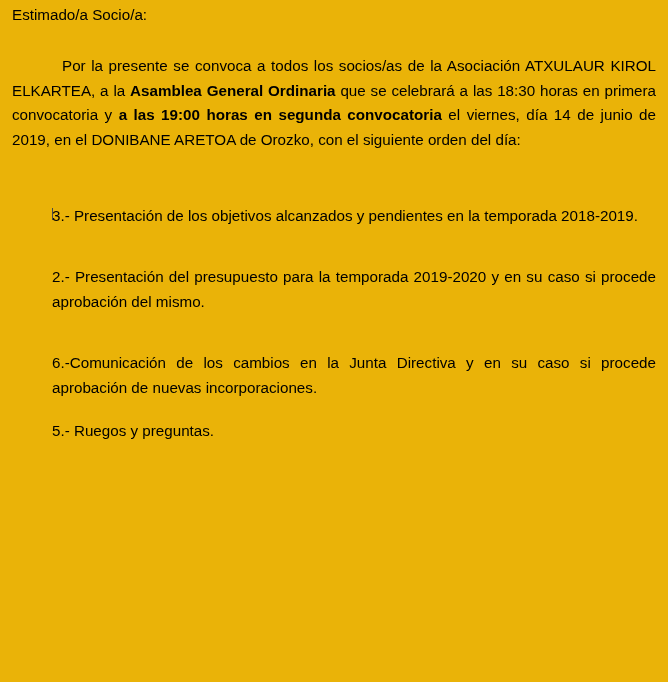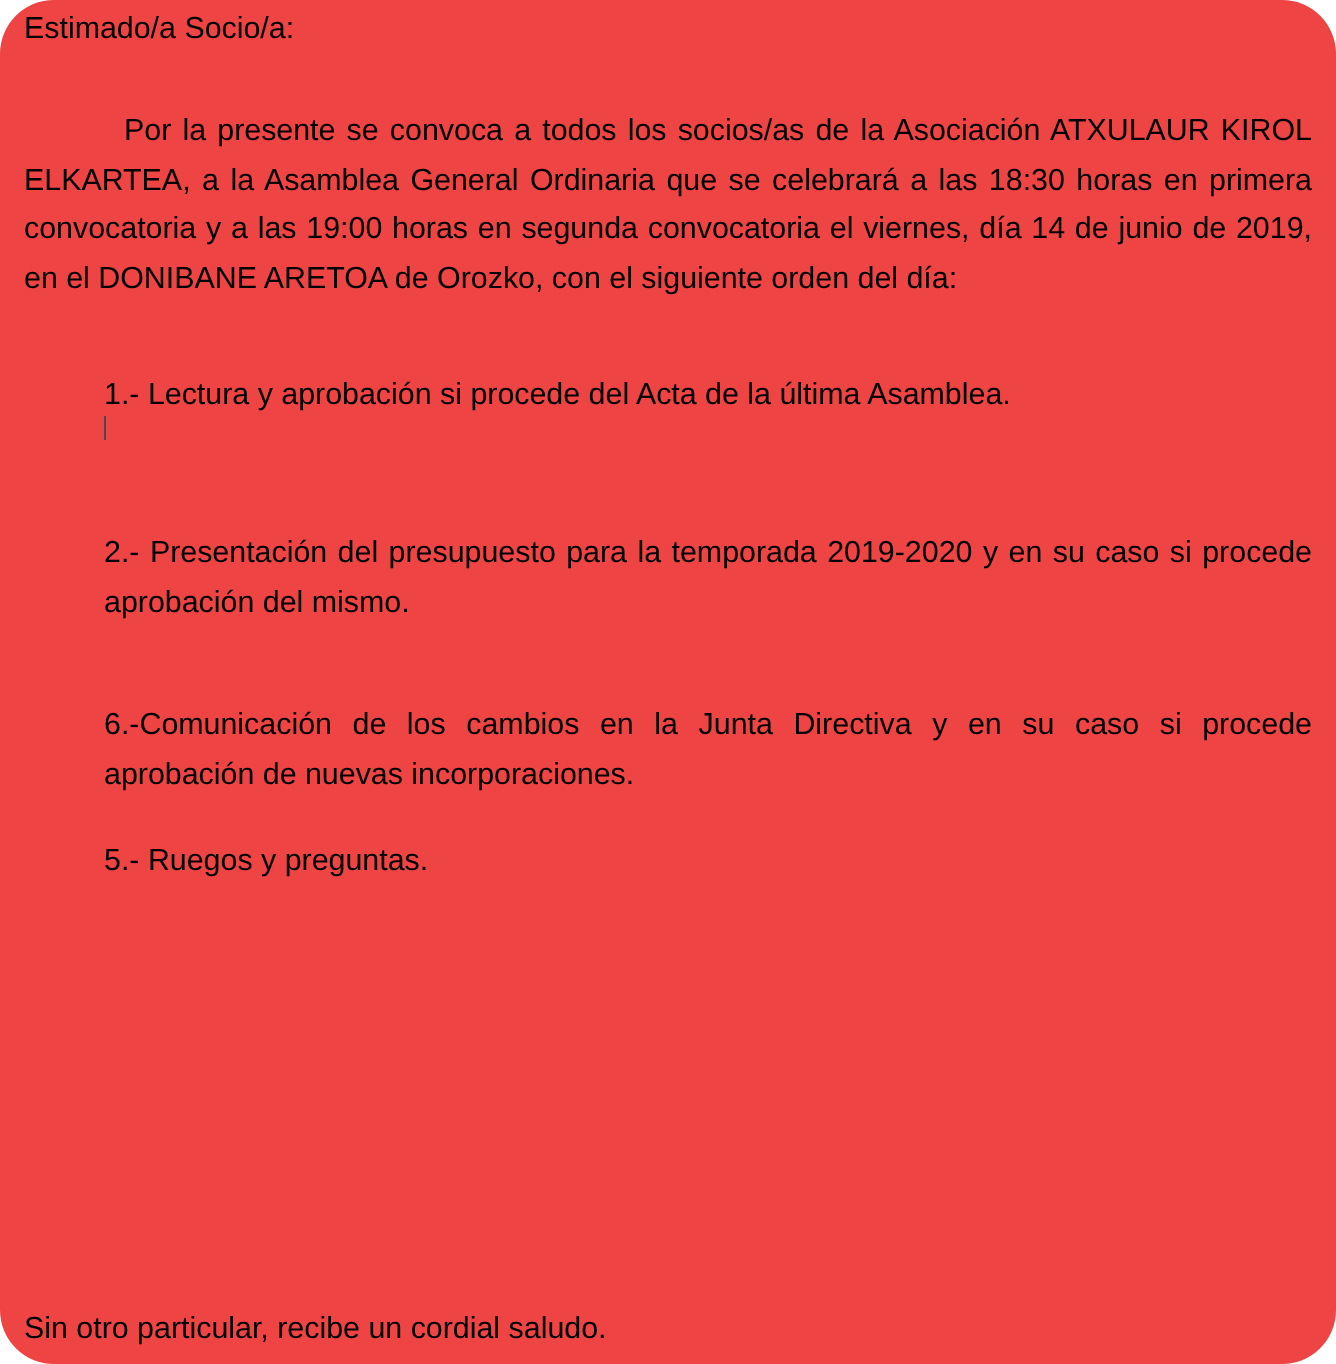--- a/index.html
+++ b/index.html
@@ -12,24 +12,23 @@
     height: 682px;
     overflow: hidden;
     font-family: "Liberation Sans", sans-serif;
     color: #000000;
     -webkit-font-smoothing: antialiased;
   }
   #doc-page {
     position: relative;
     width: 668px;
     height: 682px;
-    background: #ef4444;
+    background: #eab308;
     box-sizing: border-box;
     padding: 0;
-    border-radius: 27px;
   }
 
   .blk {
     position: absolute;
     font-size: 15.2px;
     line-height: 25px;
     color: #000000;
   }
 
   
@@ -43,21 +42,21 @@
   
   #intro {
     left: 12px;
     top: 39px;
     width: 644px;
     text-align: justify;
     text-justify: inter-word;
     text-indent: 50px;
     line-height: 24.6px;
   }
-  #intro b { font-weight: normal; }
+  #intro b { font-weight: bold; }
 
   
   #agenda {
     left: 52px;
     top: 185px;
     width: 604px;
   }
   .agenda-item {
     text-align: justify;
     text-justify: inter-word;
@@ -92,27 +91,27 @@
 <body>
 
 <div id="doc-page">
 
   <div class="blk" id="greeting">Estimado/a Socio/a:</div>
 
   <p class="blk" id="intro"><span>Por la presente se convoca a todos los socios/as de la Asociación ATXULAUR KIROL ELKARTEA, a la </span><b>Asamblea General Ordinaria</b><span> que se celebrará a las 18:30 horas en primera convocatoria y </span><b>a las 19:00 horas en segunda convocatoria</b><span> el viernes, día 14 de junio de 2019, en el DONIBANE ARETOA de Orozko, con el siguiente orden del día:</span></p>
 
   <div class="blk" id="agenda">
 
-    <div class="agenda-item no-just">1.- Lectura y aprobación si procede del Acta de la última Asamblea.</div>
 
     <div class="gap-small"></div>
 
 
     <div class="gap-normal"></div>
 
+    <div class="agenda-item">3.- Presentación de los objetivos alcanzados y pendientes en la temporada 2018-2019.</div>
 
     <div class="gap-normal"></div>
 
 
     <div class="gap-normal"></div>
 
     <div class="agenda-item">2.- Presentación del presupuesto para la temporada 2019-2020 y en su caso si procede aprobación del mismo.</div>
 
     <div class="gap-normal"></div>
 
@@ -122,15 +121,14 @@
     <div class="agenda-item">6.-Comunicación de los cambios en la Junta Directiva y en su caso si procede aprobación de nuevas incorporaciones.</div>
 
     <div class="gap-normal"></div>
 
     <div class="agenda-item no-just">5.- Ruegos y preguntas.</div>
 
   </div>
 
   <div id="caret"></div>
 
-  <div class="blk" id="closing">Sin otro particular, recibe un cordial saludo.</div>
 
 </div>
 
 </body></html>

